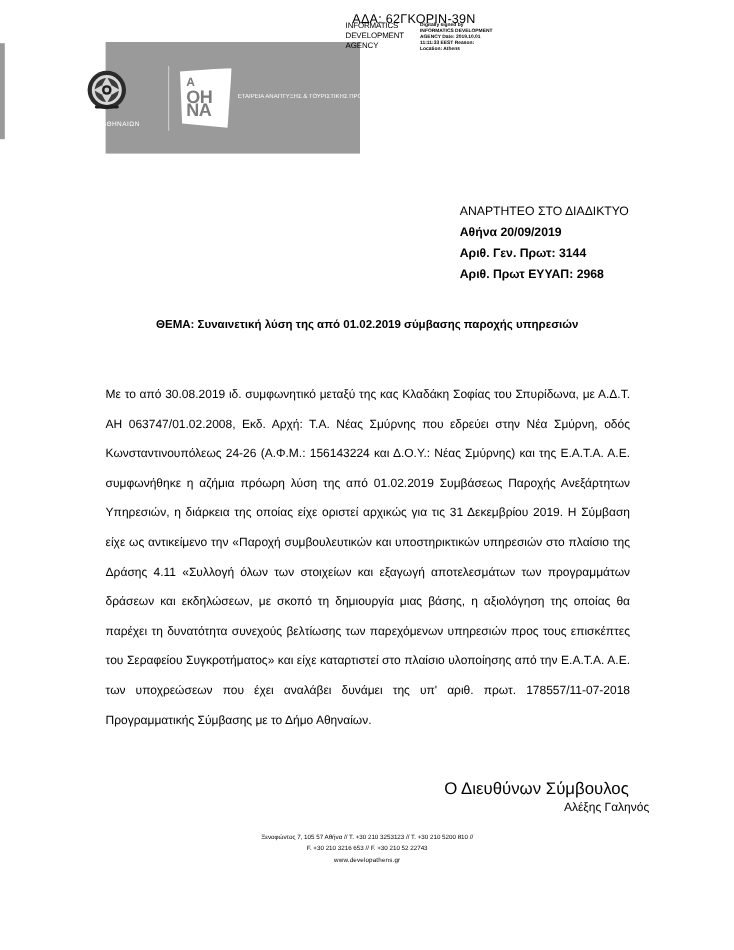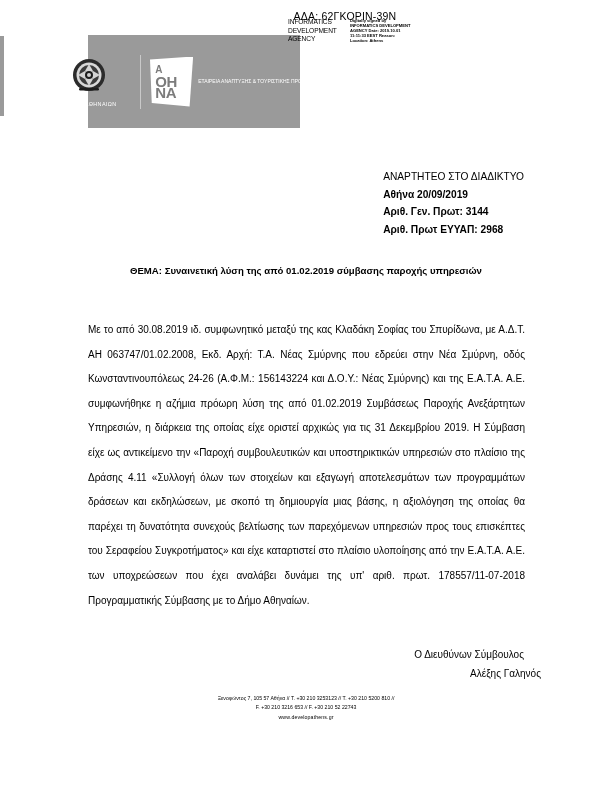--- a/index.html
+++ b/index.html
@@ -180,21 +180,21 @@
     color: #000;
   }
   .body-text p { margin: 0; }
 
   
   .sig-title {
     position: absolute;
     right: 88px;
     top: 649px;
     font-family: "Liberation Sans", sans-serif;
-    font-size: 10px;
+    font-size: 14px;
     color: #000;
   }
   .sig-name {
     position: absolute;
     right: 71px;
     top: 668px;
     font-family: "Liberation Sans", sans-serif;
     font-size: 10px;
     color: #000;
   }

